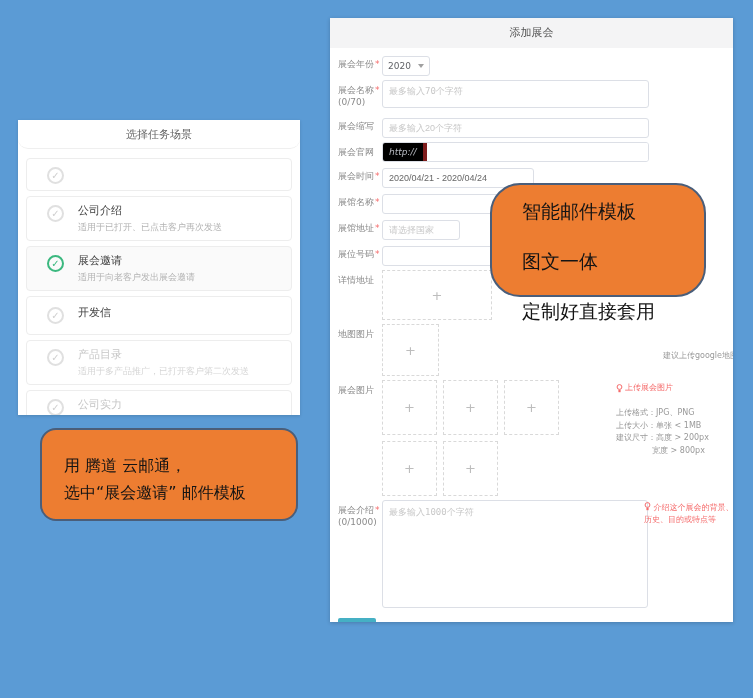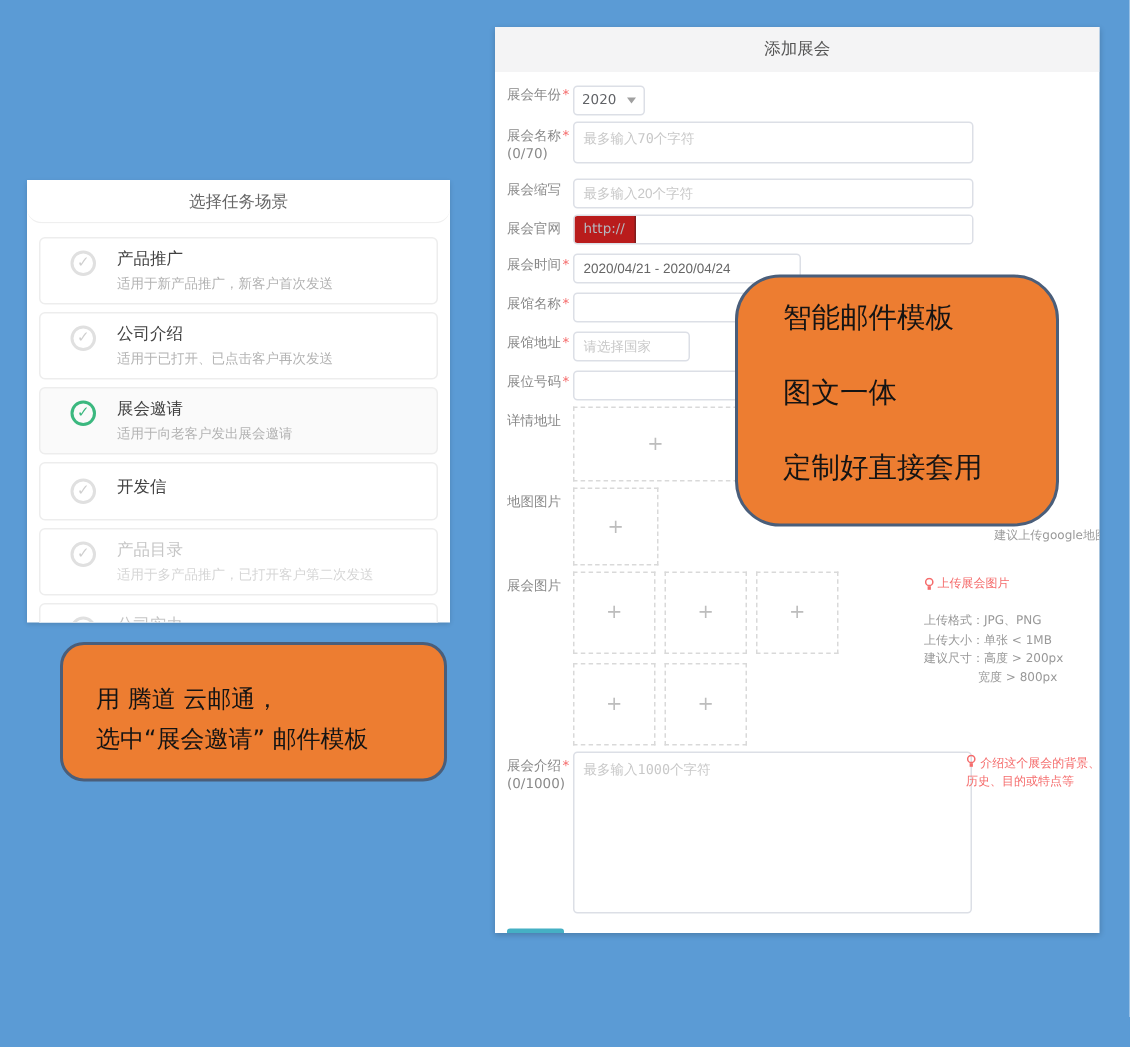--- a/index.html
+++ b/index.html
@@ -38,22 +38,22 @@
          height:20px; padding:0 6px; outline:none; }
   .inp::placeholder, textarea::placeholder { color:#c8c8c8; }
   .w-full { width:267px; }
   .name-box { width:267px; height:28px; border:1px solid #dcdfe6; border-radius:3px; font-size:9px;
               color:#666; padding:4px 6px; resize:none; outline:none; }
   .select-box { width:48px; height:20px; border:1px solid #dcdfe6; border-radius:3px; display:inline-flex;
                 align-items:center; justify-content:space-between; padding:0 5px; font-size:9px; color:#606266; cursor:pointer; }
   .caret { width:0; height:0; border-left:3px solid transparent; border-right:3px solid transparent;
            border-top:4px solid #a0a0a0; }
   .site-wrap { width:267px; height:20px; border:1px solid #dcdfe6; border-radius:3px; display:flex; overflow:hidden; }
-  .prefix { background:#b91c1c; color:#b5b8bf; font-size:9px; padding:0 6px; display:flex; align-items:center;
-            border-right:1px solid #7f1d1d; }
+  .prefix { background:#000000; color:#b5b8bf; font-size:9px; padding:0 6px; display:flex; align-items:center;
+            border-right:4px solid #7f1d1d;font-style:italic; }
   .site-wrap input { border:none; flex:1; font-size:9px; padding:0 5px; outline:none; }
   .time-input { width:152px; }
   .country { width:78px; margin-right:43px; }
   .detail { width:92px; }
   .upload { border:1px dashed #d9d9d9; background:#fff; display:flex; align-items:center; justify-content:center;
             color:#bdbdbd; font-size:13px; cursor:pointer; }
   .bg-box { width:110px; height:50px; }
   .map-box { width:57px; height:52px; }
   .photo-grid { display:grid; grid-template-columns:repeat(3,55px); gap:6px; }
   .photo-box { width:55px; height:55px; }
@@ -64,43 +64,39 @@
   .photo-hints .hline4 { padding-left:36px; }
   .intro-area { width:266px; height:108px; border:1px solid #dcdfe6; border-radius:3px; font-size:9px;
                 color:#666; padding:5px 6px; resize:none; outline:none; }
   .intro-hint { position:absolute; left:262px; top:2px; width:94px; font-size:8px; color:#f56c6c; line-height:1.55; }
   .footer { display:flex; align-items:center; gap:20px; margin-top:6px; }
   .save-btn { background:#45b0c4; color:#fff; font-size:9px; padding:5px 10px; border:none; border-radius:2px; cursor:pointer; }
   .bulb { flex-shrink:0; }
 
   
   .bubble { position:absolute; background:#ED7D31; border:2px solid #4a5e7a; color:#141414; }
-  .bubble-right { left:490px; top:183px; width:216px; height:168px; border-radius:30px;
+  .bubble-right { left:490px; top:183px; width:216px; height:114px; border-radius:30px;
                   padding:14px 0 0 30px; font-size:19px; }
   .bubble-right div { margin-bottom:24px; }
   .bubble-left { left:40px; top:428px; width:258px; height:93px; border-radius:16px;
                  padding:22px 0 0 22px; font-size:16px; line-height:27px; }
   .bubble-bottom { left:166px; top:616px; width:406px; height:78px; border-radius:16px;
                    padding:16px 0 0 38px; font-size:17px; line-height:28px; }
 </style>
 </head>
 <body>
 
 <div class="canvas">
 
   <div class="panel">
     <div class="panel-title">选择任务场景</div>
     <div class="items">
 
       <div class="item">
         <span class="circ"><span>✓</span></span>
-        <span>
-          <div class="tt">产品推广</div>
-          <div class="st">适用于新产品推广，新客户首次发送</div>
-        </span>
       </div>
 
       <div class="item">
         <span class="circ"><span>✓</span></span>
         <span>
           <div class="tt">公司介绍</div>
           <div class="st">适用于已打开、已点击客户再次发送</div>
         </span>
       </div>
 

